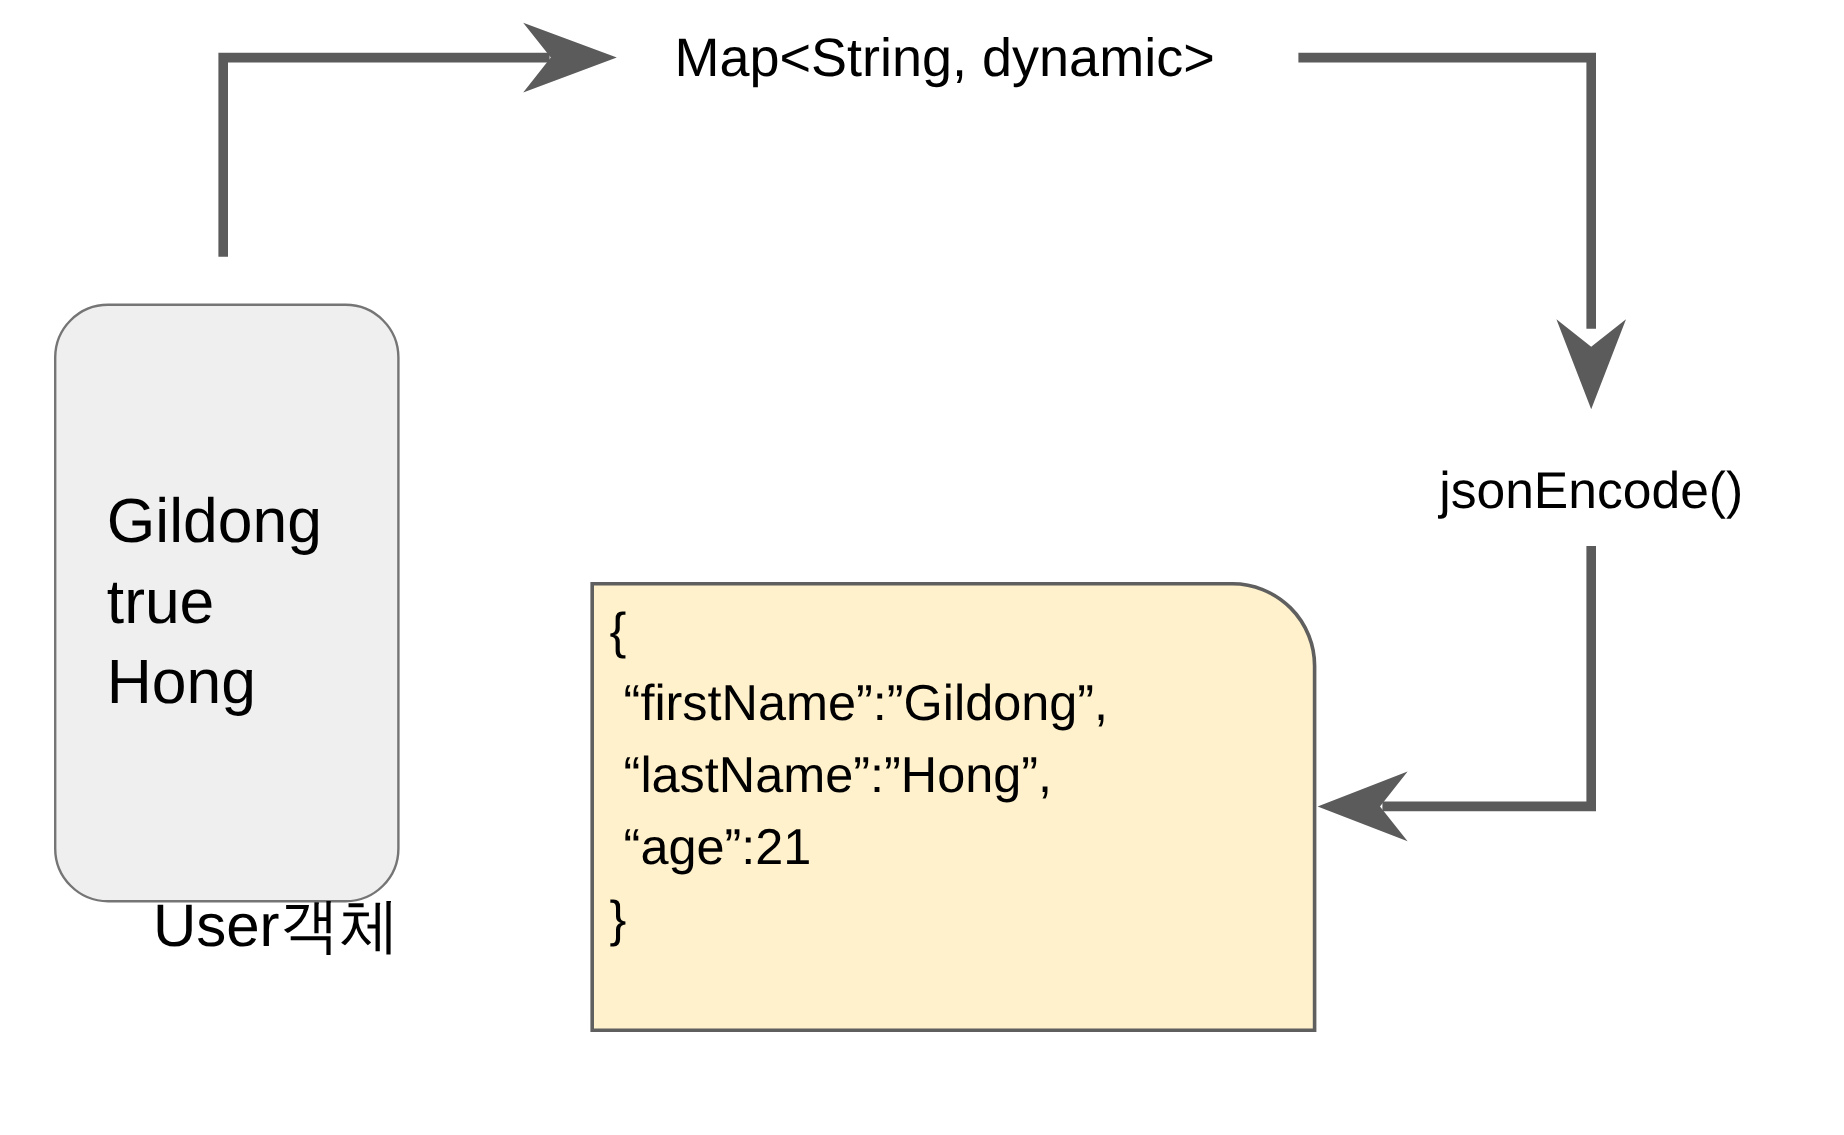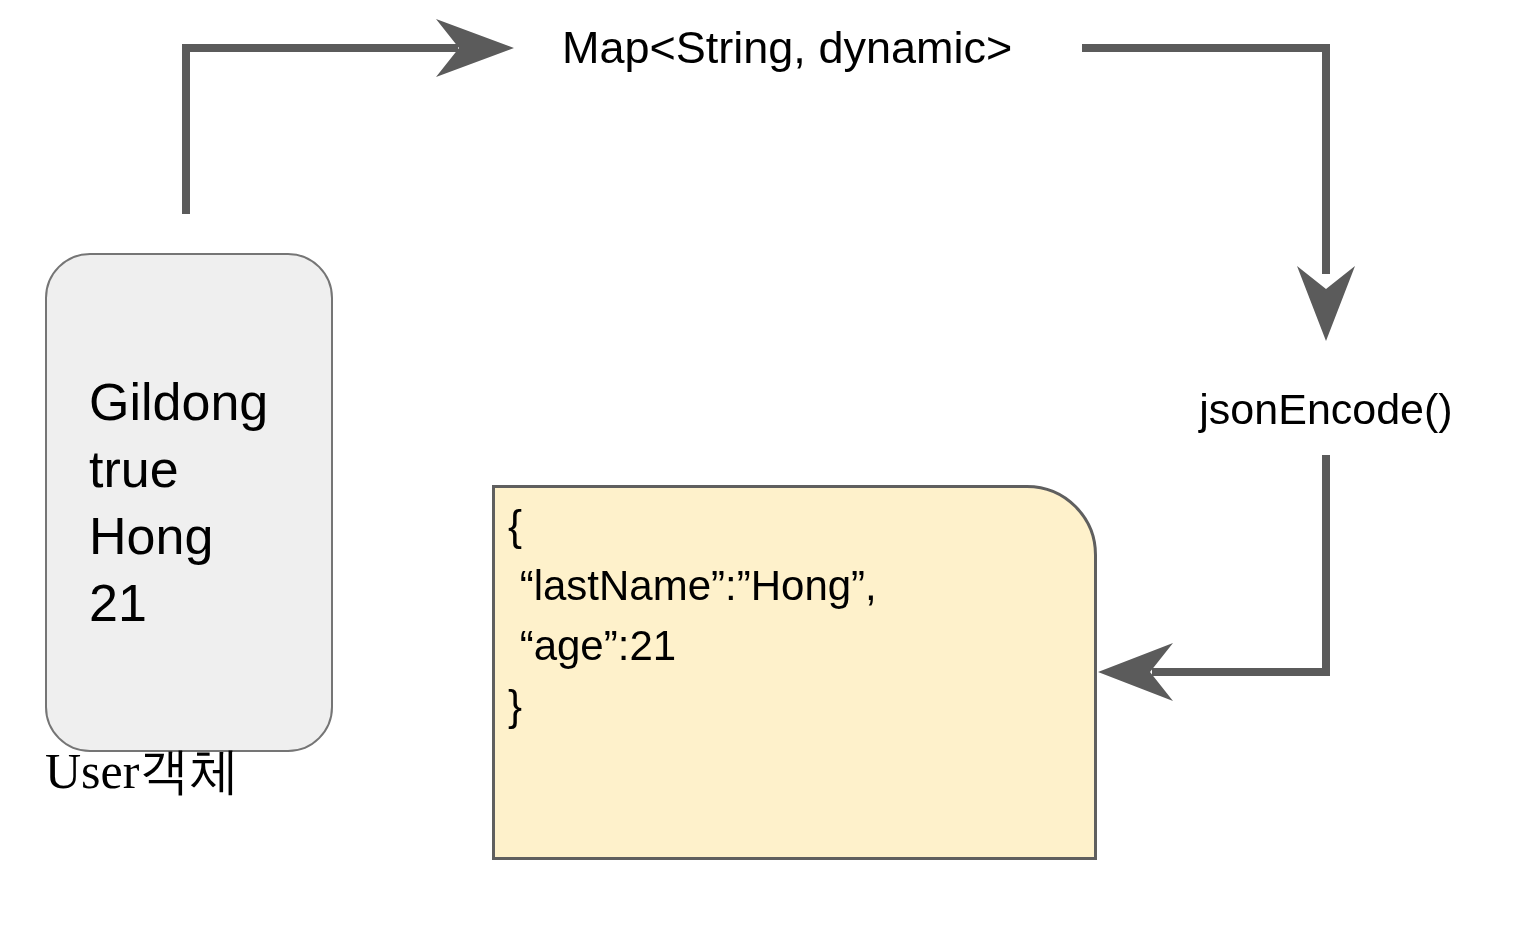--- a/index.html
+++ b/index.html
@@ -71,23 +71,22 @@
     border-top-right-radius: 70px;
     padding: 8px 0 0 13px;
     font-size: 42px;
     line-height: 60px;
   }
   .code-line { white-space: pre; }
   .user-caption {
     position: absolute;
     left: 45px; top: 738px;
     width: 288px;
-    text-align: left;
+    text-align: right;
     font-size: 50px;
-    font-family: Liberation Serif, serif;
   }
   .json-caption {
     position: absolute;
     left: 492px; top: 872px;
     width: 605px;
     text-align: center;
     font-size: 50px;
   }
 </style>
 </head>
@@ -101,30 +100,30 @@
     <path d="M 1082 48 L 1326 48 L 1326 274"></path>
     <polygon points="1326,341 1297,266 1326,289 1355,266"></polygon>
     <path d="M 1326 455 L 1326 672 L 1152 672"></path>
     <polygon points="1098,672 1173,643 1150,672 1173,701"></polygon>
   </svg>
 
   <div class="user-box">
     <div class="user-line">Gildong</div>
     <div class="user-line">true</div>
     <div class="user-line">Hong</div>
-    <div class="user-line">21</div>
   </div>
 
   <div class="user-caption">User객체</div>
 
   <div class="map-label">Map&lt;String, dynamic&gt;</div>
 
   <div class="encode-label">jsonEncode()</div>
 
   <div class="json-box">
     <div class="code-line">{</div>
+    <div class="code-line"> “firstName”:”Gildong”,</div>
     <div class="code-line"> “lastName”:”Hong”,</div>
     <div class="code-line"> “age”:21</div>
     <div class="code-line">}</div>
   </div>
 
 
 </div>
 
 </body></html>

